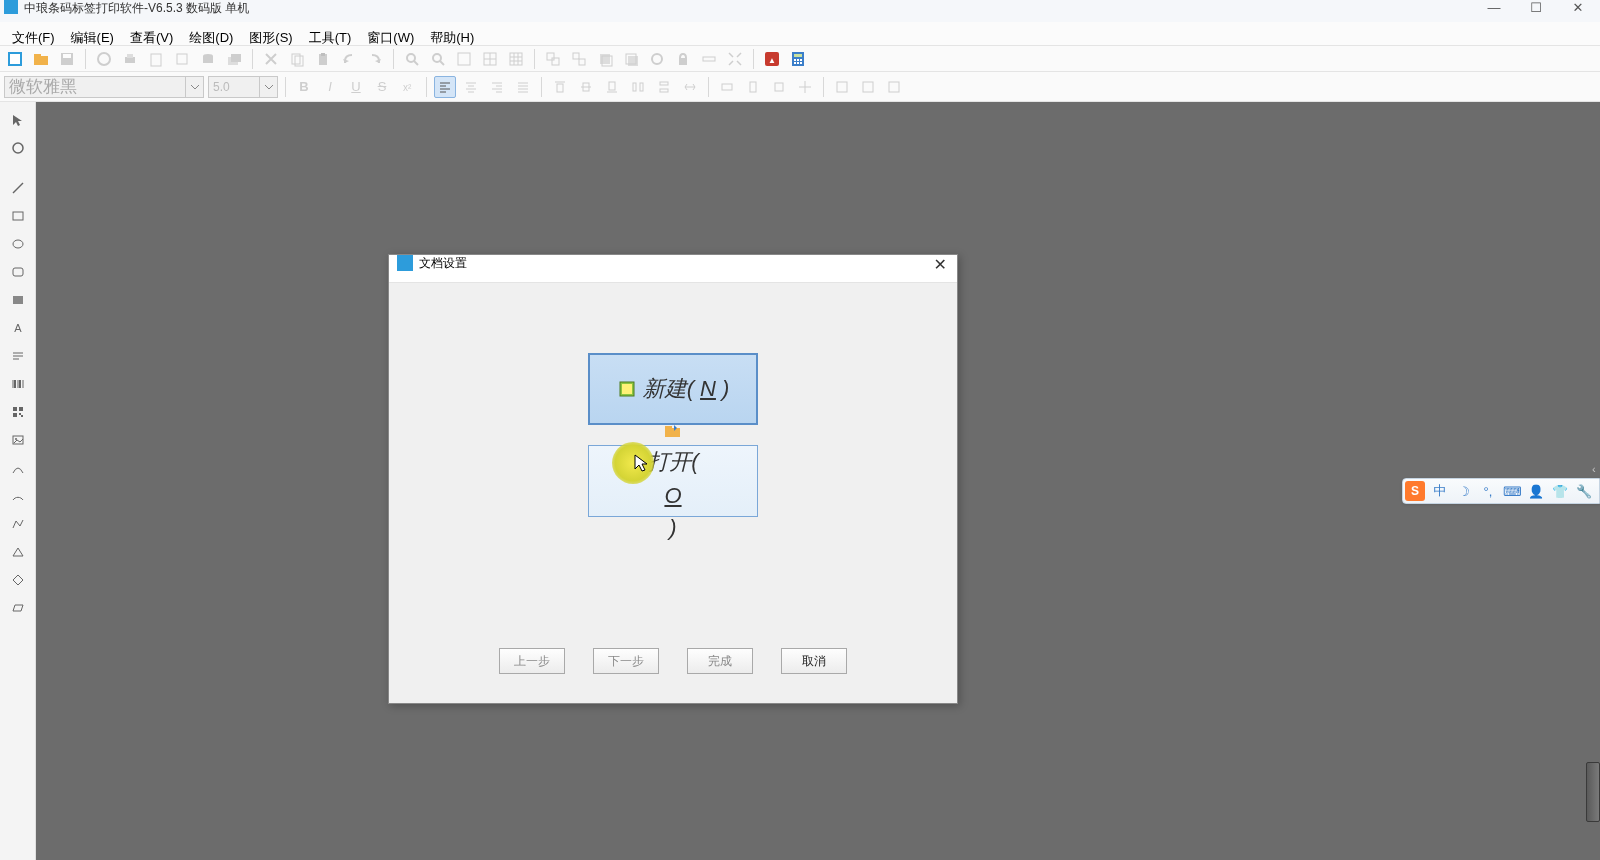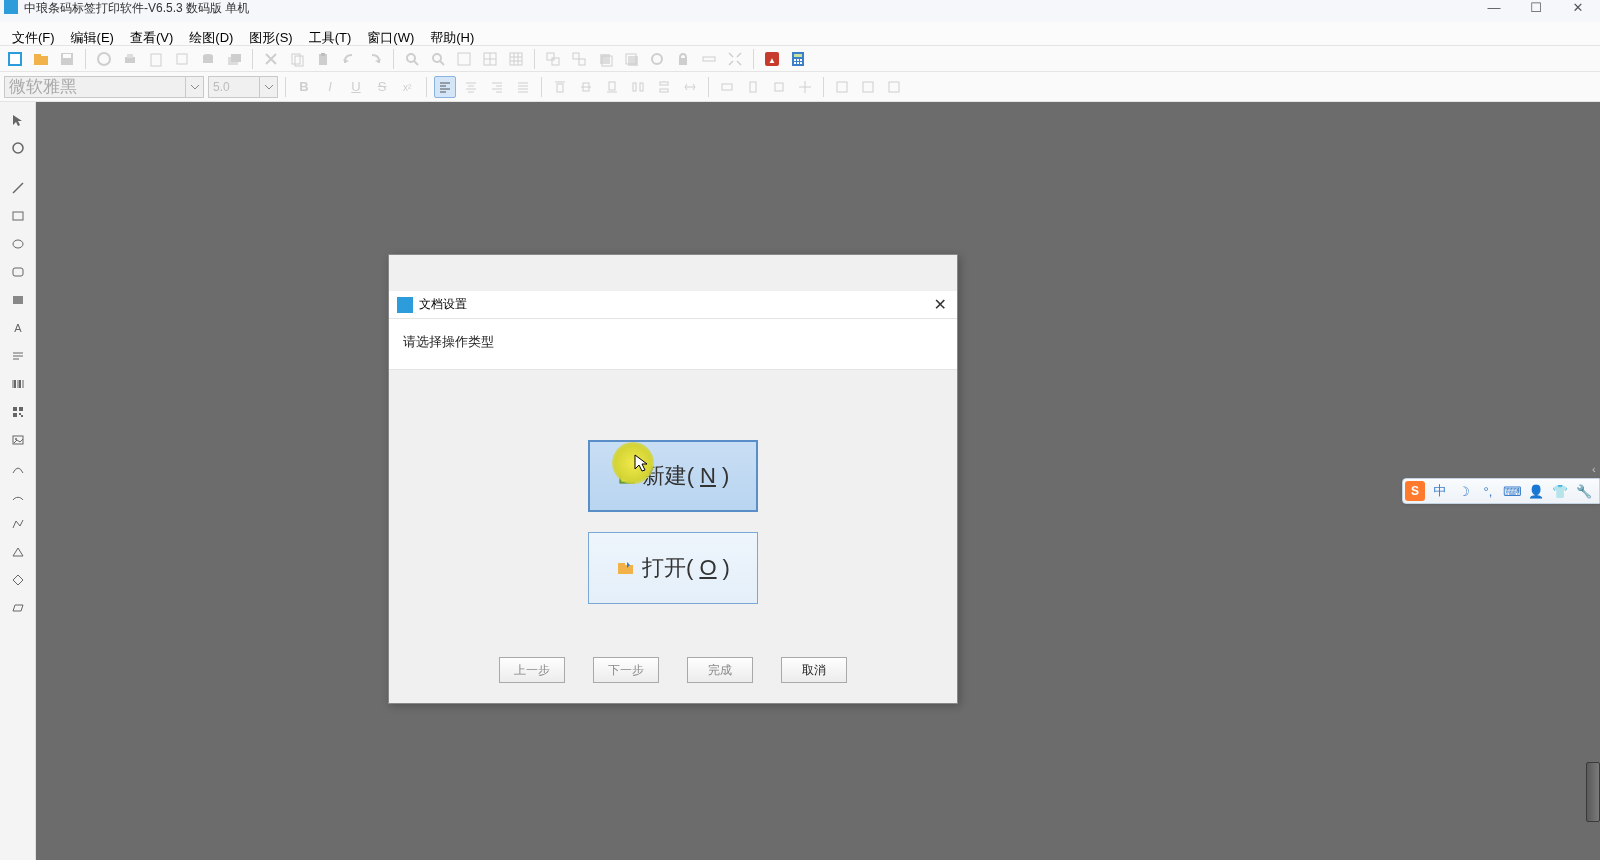--- a/index.html
+++ b/index.html
@@ -32,34 +32,34 @@
   
   
   .workspace { position: absolute; top: 102px; left: 0; right: 0; bottom: 0; display: flex; }
   .side-toolbar { width: 36px; background: #f4f4f4; border-right: 1px solid #e0e0e0; display: flex; flex-direction: column; align-items: center; padding-top: 6px; gap: 4px; }
   .side-btn { width: 26px; height: 24px; display: flex; align-items: center; justify-content: center; border: 1px solid transparent; border-radius: 2px; }
   .canvas-area { flex: 1; background: #6c6c6c; position: relative; }
   .canvas-right-edge { position: absolute; right: 0; top: 360px; width: 8px; height: 14px; color: #c5c5c5; font-size: 11px; display: flex; align-items: center; }
   
   
   .dialog { position: absolute; left: 352px; top: 152px; width: 570px; height: 450px; background: #f0f0f0; border: 1px solid #888; box-shadow: 2px 2px 8px rgba(0,0,0,.25); }
-  .dialog-titlebar { height: 28px; background: #fff; border-bottom: 1px solid #e4e4e4; display: flex; align-items: center; padding: 0 8px; font-size: 12px; margin-top: 36px; }
+  .dialog-titlebar { height: 28px; background: #fff; border-bottom: 1px solid #e4e4e4; display: flex; padding: 0 8px; font-size: 12px; }
   .dialog-titlebar .dlg-icon { width: 16px; height: 16px; background: #2d9cdb; margin-right: 6px; }
   .dialog-titlebar .dlg-title { flex: 1; }
   .dialog-titlebar .dlg-close { width: 40px; text-align: right; font-size: 16px; color: #333; cursor: default; padding-right: 2px; }
   .dialog-prompt-area { background: #fff; padding: 14px 14px 18px 14px; border-bottom: 1px solid #e4e4e4; font-size: 13px; color: #222; }
-  .dialog-body { flex: 1; display: flex; flex-direction: column; align-items: center; justify-content: flex-start; padding-top: 70px; gap: 20px; }
+  .dialog-body { flex: 1; display: flex; flex-direction: column; align-items: center; justify-content: flex-start; padding-top: 70px; gap: 20px; font-style: italic; }
   
   .big-button { width: 170px; height: 72px; border: 1px solid #7aa7d8; display: flex; align-items: center; justify-content: center; gap: 6px; font-size: 22px; color: #333; position: relative; }
   .big-button.selected { background: linear-gradient(#c8def4, #b9d5f0); border: 2px solid #5a8ec8; }
-  .big-button.normal { background: linear-gradient(#eef5fc, #e4eff9); }
+  .big-button.normal { background: linear-gradient(#eef5fc, #e4eff9); flex-direction: column; }
   .big-button .btn-icon { width: 20px; height: 20px; }
   .big-button .underline { text-decoration: underline; }
   
-  .dialog-footer { position: absolute; left: 0; right: 0; bottom: 20px; display: flex; justify-content: center; gap: 28px; }
+  .dialog-footer { position: absolute; left: 0; right: 0; bottom: 29px; display: flex; justify-content: center; gap: 28px; }
   .footer-btn { width: 66px; height: 26px; border: 1px solid #a9a9a9; background: linear-gradient(#fefefe, #ececec); font-size: 12px; display: flex; align-items: center; justify-content: center; color: #888; }
   .footer-btn.enabled { color: #222; }
   
   
   .click-highlight { position: absolute; left: 576px; top: 340px; width: 42px; height: 42px; border-radius: 50%; background: radial-gradient(circle, #f2e94c 0%, #d4d435 60%, rgba(212,212,53,0) 100%); z-index: 50; pointer-events: none; }
   .cursor-arrow { position: absolute; left: 598px; top: 352px; z-index: 51; pointer-events: none; }
   
   
   .ime-bar { position: absolute; right: 0; top: 478px; height: 26px; background: linear-gradient(#f9fbfd,#eef3f8); border: 1px solid #c5d4e2; border-radius: 4px 0 0 4px; display: flex; align-items: center; padding: 0 6px 0 2px; gap: 6px; font-size: 13px; color: #3b7ec9; box-shadow: 0 1px 3px rgba(0,0,0,.12); }
   .ime-bar .ime-logo { width: 20px; height: 20px; background: #ff7a2d; border-radius: 3px; color: #fff; font-size: 12px; font-weight: bold; display: flex; align-items: center; justify-content: center; }
@@ -524,21 +524,20 @@
   <div class="canvas-area">
     <div class="canvas-right-edge">‹</div>
     <div class="right-scroll-nub"></div>
 
     <div class="dialog">
       <div class="dialog-titlebar">
         <div class="dlg-icon"></div>
         <div class="dlg-title">文档设置</div>
         <div class="dlg-close">✕</div>
       </div>
-      <div class="dialog-prompt-area">请选择操作类型</div>
       <div class="dialog-body">
         <div class="big-button selected">
           <span class="btn-icon">
             <svg width="20" height="20">
                 <rect x="3" y="3" width="14" height="14" fill="#8cc63f" stroke="#4c7a1f"></rect>
                 <rect x="5" y="5" width="10" height="10" fill="#fff176"></rect>
               </svg>
           </span>
           <span>新建(</span>
             <span class="underline">N</span>

